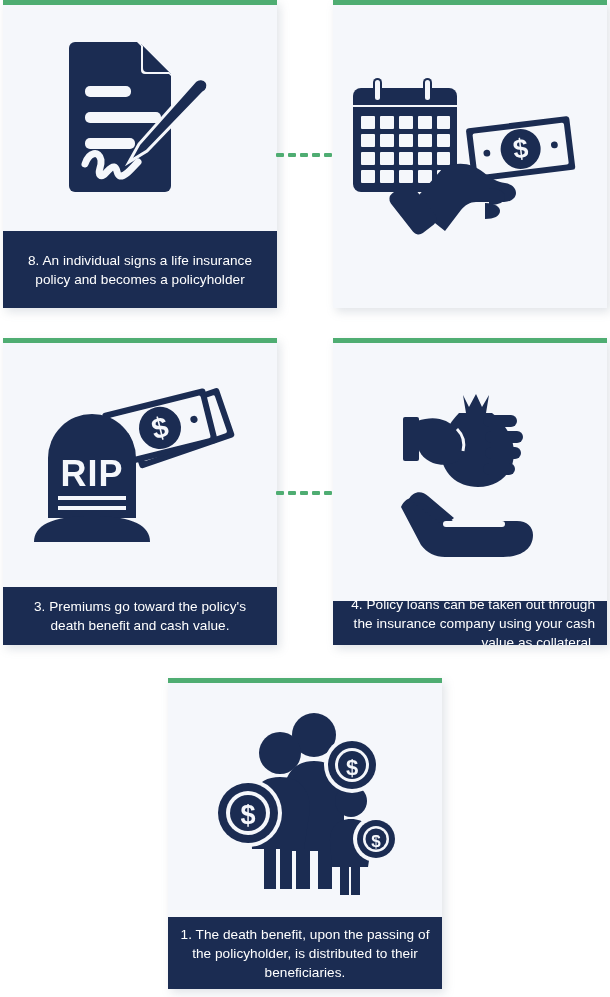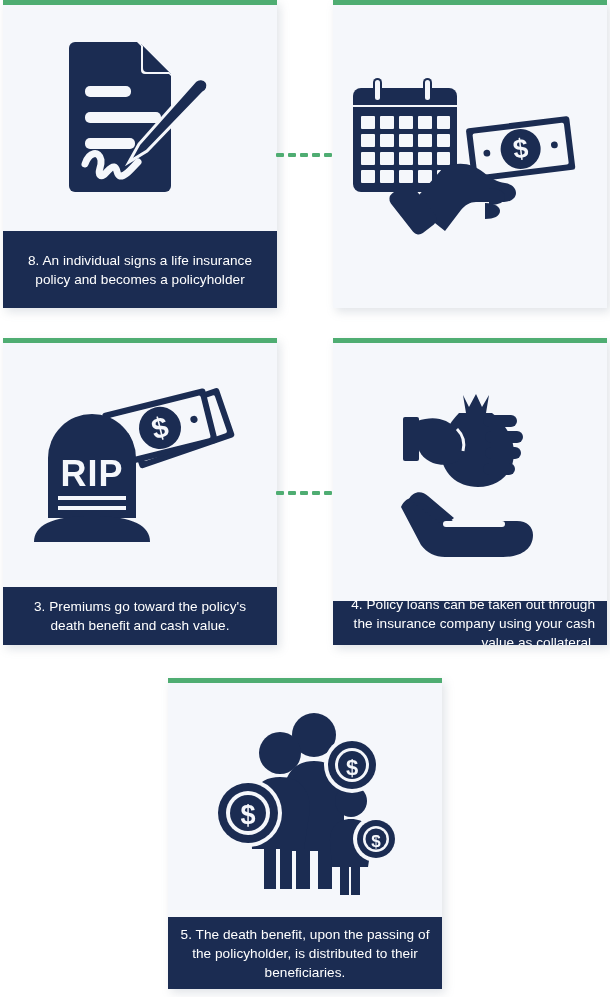--- a/index.html
+++ b/index.html
@@ -284,21 +284,21 @@
         <text x="142" y="70" text-anchor="middle" font-family="'Liberation Sans', sans-serif" font-size="22" font-weight="bold" fill="#f5f7fb">$</text>
 
         <circle cx="166" cy="134" r="23" fill="#f5f7fb"></circle>
         <circle cx="166" cy="134" r="19" fill="#1b2c52"></circle>
         <circle cx="166" cy="134" r="13" fill="#f5f7fb"></circle>
         <circle cx="166" cy="134" r="10.5" fill="#1b2c52"></circle>
         <text x="166" y="142" text-anchor="middle" font-family="'Liberation Sans', sans-serif" font-size="17" font-weight="bold" fill="#f5f7fb">$</text>
       </svg>
     </div>
     <div class="card-caption">
-      <span>5. The death benefit, upon the passing of the policyholder, is distributed to their beneficiaries.</span>
+      <span>1. The death benefit, upon the passing of the policyholder, is distributed to their beneficiaries.</span>
     </div>
   </div>
 
   <div class="connector" id="connector-row1">
     <i></i>
     <i></i>
     <i></i>
     <i></i>
     <i></i>
   </div>

